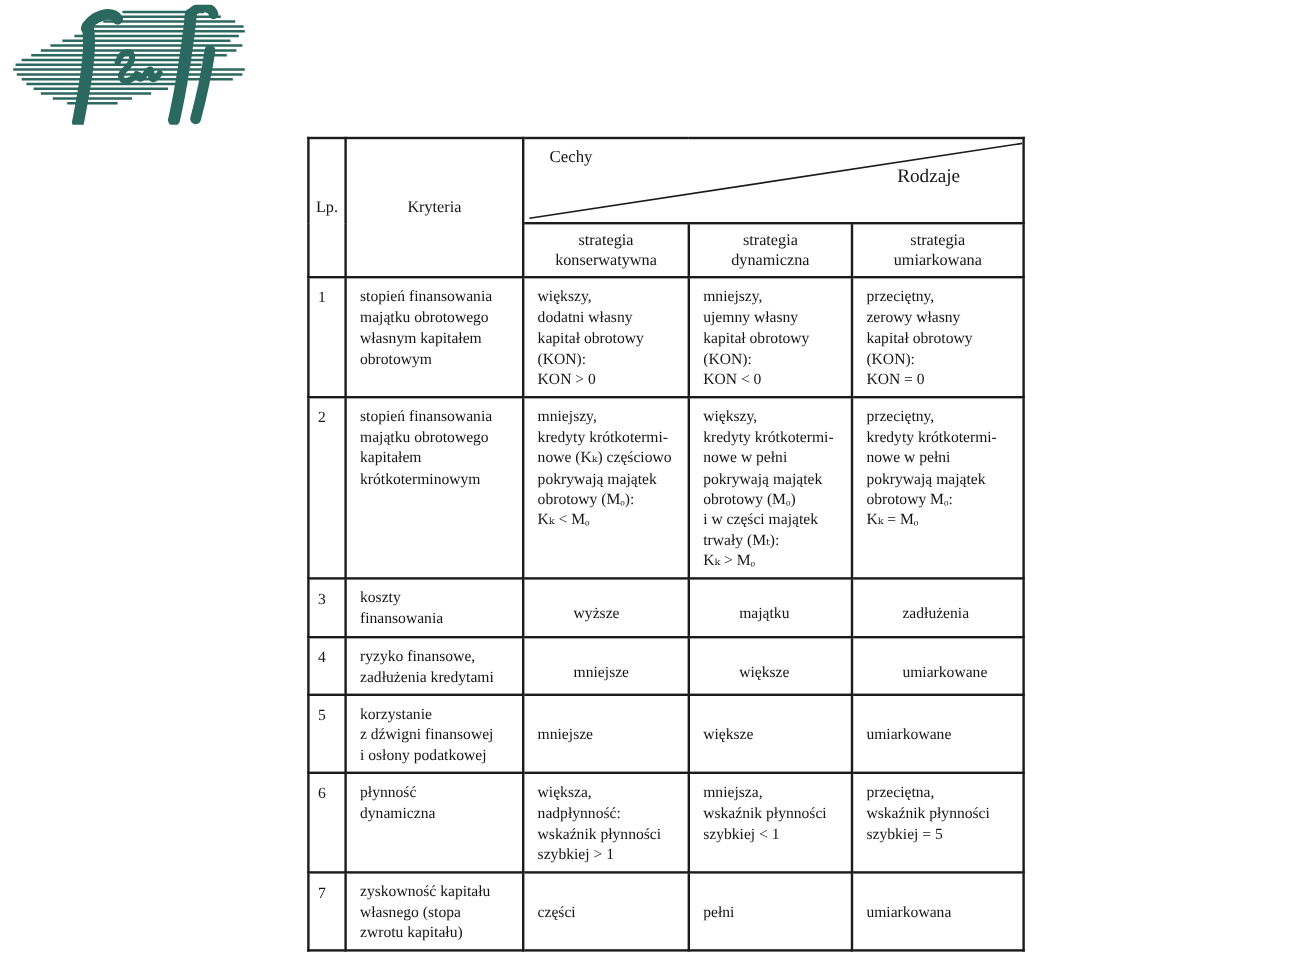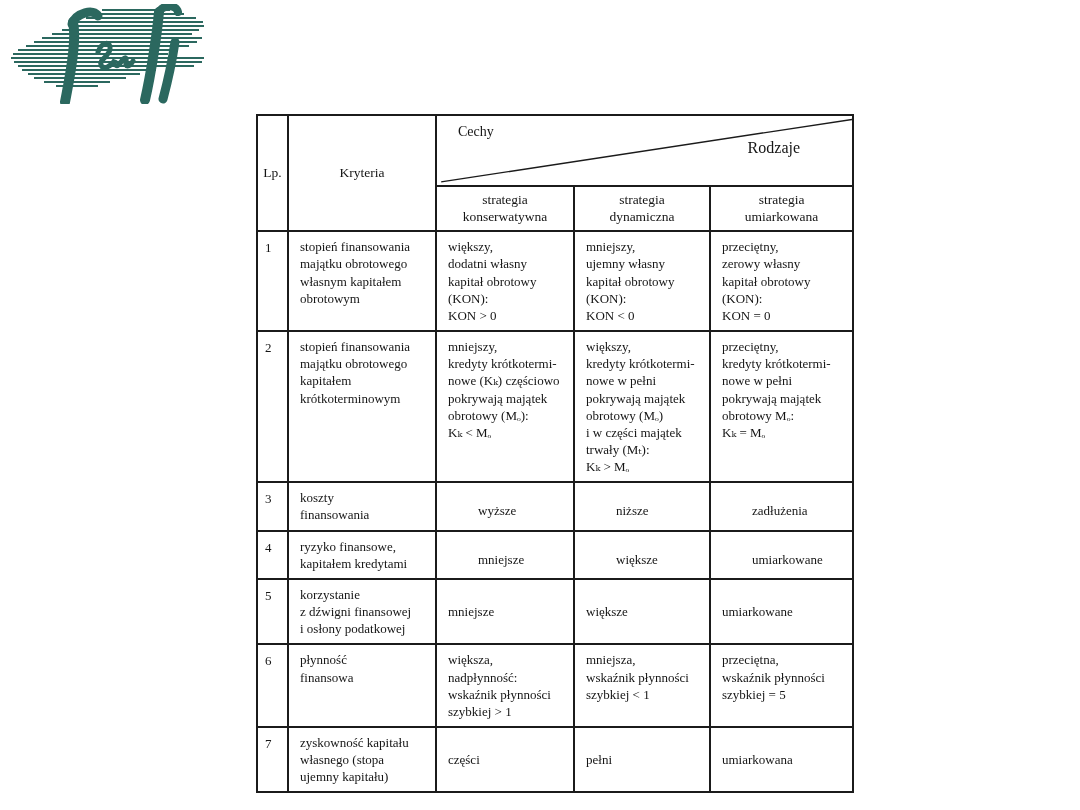--- a/index.html
+++ b/index.html
@@ -204,62 +204,62 @@
 pokrywają majątek
 obrotowy Mₒ:
 Kₖ = Mₒ</td>
   </tr>
 
   <tr class="br3">
     <td class="lp">3</td>
     <td>koszty
 finansowania</td>
     <td class="vb">wyższe</td>
-    <td class="vb">niższe</td>
+    <td class="vb">majątku</td>
     <td class="vb">zadłużenia</td>
   </tr>
 
   <tr class="br4">
     <td class="lp">4</td>
     <td>ryzyko finansowe,
-kapitałem kredytami</td>
+zadłużenia kredytami</td>
     <td class="vb">mniejsze</td>
     <td class="vb">większe</td>
     <td class="vb">umiarkowane</td>
   </tr>
 
   <tr class="br5">
     <td class="lp">5</td>
     <td>korzystanie
 z dźwigni finansowej
 i osłony podatkowej</td>
     <td class="vm">mniejsze</td>
     <td class="vm">większe</td>
     <td class="vm">umiarkowane</td>
   </tr>
 
   <tr class="br6">
     <td class="lp">6</td>
     <td>płynność
-finansowa</td>
+dynamiczna</td>
     <td>większa,
 nadpłynność:
 wskaźnik płynności
 szybkiej &gt; 1</td>
     <td>mniejsza,
 wskaźnik płynności
 szybkiej &lt; 1</td>
     <td>przeciętna,
 wskaźnik płynności
 szybkiej = 5</td>
   </tr>
 
   <tr class="br7">
     <td class="lp">7</td>
     <td>zyskowność kapitału
 własnego (stopa
-ujemny kapitału)</td>
+zwrotu kapitału)</td>
     <td class="vm">części</td>
     <td class="vm">pełni</td>
     <td class="vm">umiarkowana</td>
   </tr>
 </tbody>
   </table>
 
 </body></html>

